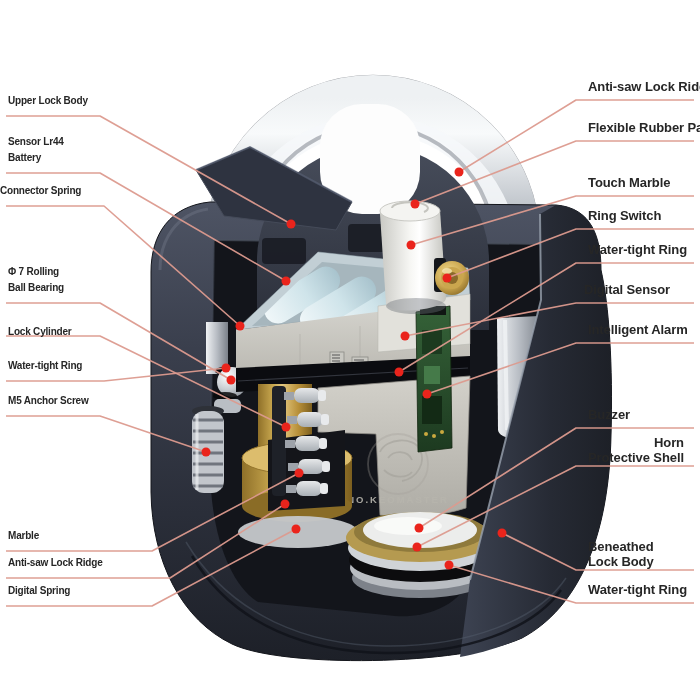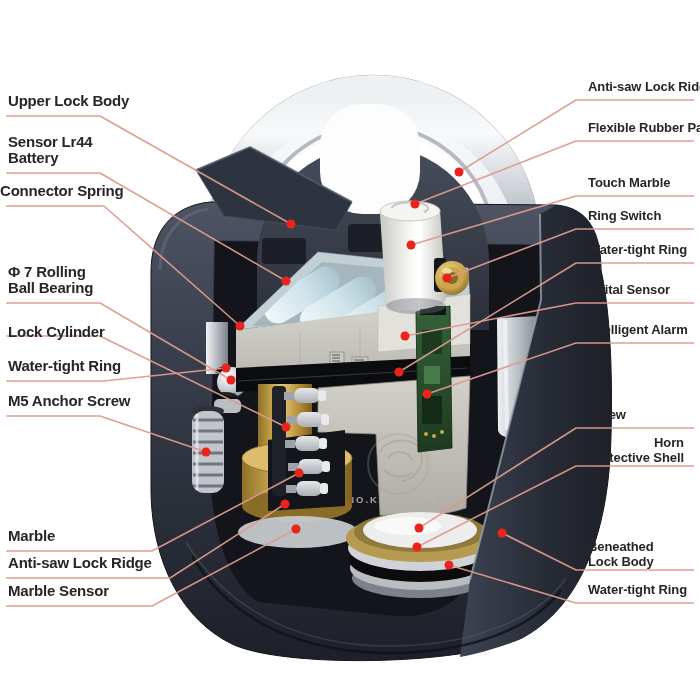--- a/index.html
+++ b/index.html
@@ -2,21 +2,21 @@
 <html style="--line: #dc9a8e; --dot: #ea241c; --label: #262626;"><head>
 <meta charset="utf-8">
 <style>
   html,body{margin:0;padding:0;background:#ffffff;}
   #canvas{position:relative;width:700px;height:700px;background:#fff;overflow:hidden;
           font-family:"Liberation Sans",sans-serif;}
   #art,#overlay{position:absolute;left:0;top:0;}
   #labels .label{
     position:absolute;
     font-weight:bold;
-    font-size:15px;line-height:16px;
+    font-size:10px;line-height:16px;
     letter-spacing:-0.2px;
     color:var(--label,#262626);
     white-space:pre;
   }
   #labels .label.right{font-size:13px;line-height:15px;letter-spacing:-0.1px;}
   .leader{fill:none;stroke:var(--line,#dc9a8e);stroke-width:1.6;stroke-linejoin:round;opacity:.95;}
   .dot{fill:var(--dot,#ea241c);}
 </style>
 </head>
 <body>
@@ -324,28 +324,28 @@
       <div class="label left" style="top: 134px; left: 8px;">Sensor Lr44
 Battery</div>
       <div class="label left" style="top: 183px; left: 0;">Connector Spring</div>
       <div class="label left" style="top: 264px; left: 8px;">Φ 7 Rolling
 Ball Bearing</div>
       <div class="label left" style="top: 324px; left: 8px;">Lock Cylinder</div>
       <div class="label left" style="top: 358px; left: 8px;">Water-tight Ring</div>
       <div class="label left" style="top: 393px; left: 8px;">M5 Anchor Screw</div>
       <div class="label left" style="top: 528px; left: 8px;">Marble</div>
       <div class="label left" style="top: 555px; left: 8px;">Anti-saw Lock Ridge</div>
-      <div class="label left" style="top: 583px; left: 8px;">Marble Sensor</div>
+      <div class="label left" style="top: 583px; left: 8px;">Digital Spring</div>
       <div class="label right" style="top: 79px; left: 588px;">Anti-saw Lock Ridge</div>
       <div class="label right" style="top: 120px; left: 588px;">Flexible Rubber Pad</div>
       <div class="label right" style="top: 175px; left: 588px;">Touch Marble</div>
       <div class="label right" style="top: 208px; left: 588px;">Ring Switch</div>
       <div class="label right" style="top: 242px; left: 588px;">Water-tight Ring</div>
       <div class="label right" style="top: 282px; left: 584px;">Digital Sensor</div>
       <div class="label right" style="top: 322px; left: 588px;">Intelligent Alarm</div>
-      <div class="label right" style="top: 407px; left: 588px;">Screw</div>
+      <div class="label right" style="top: 407px; left: 588px;">Buzzer</div>
       <div class="label right" style="top: 435px; left: 588px; text-align: right;">Horn
 Protective Shell</div>
       <div class="label right" style="top: 539px; left: 588px;">Beneathed
 Lock Body</div>
       <div class="label right" style="top: 582px; left: 588px;">Water-tight Ring</div>
     </div>
 </div>
 
 </body></html>

